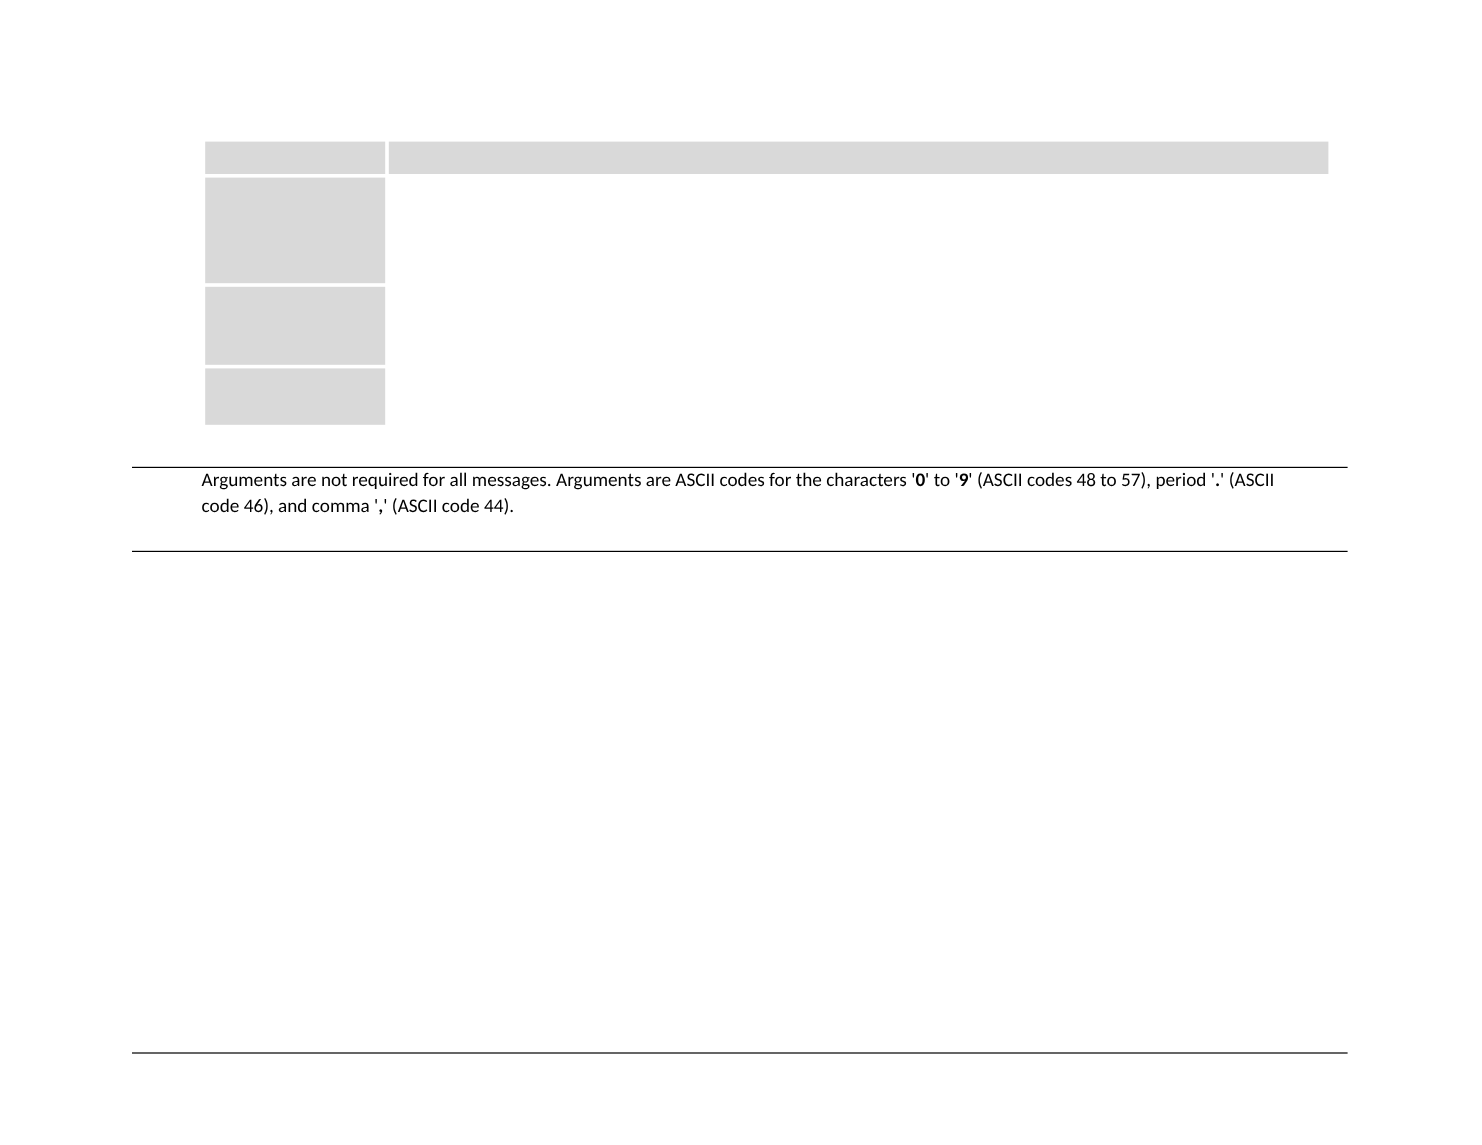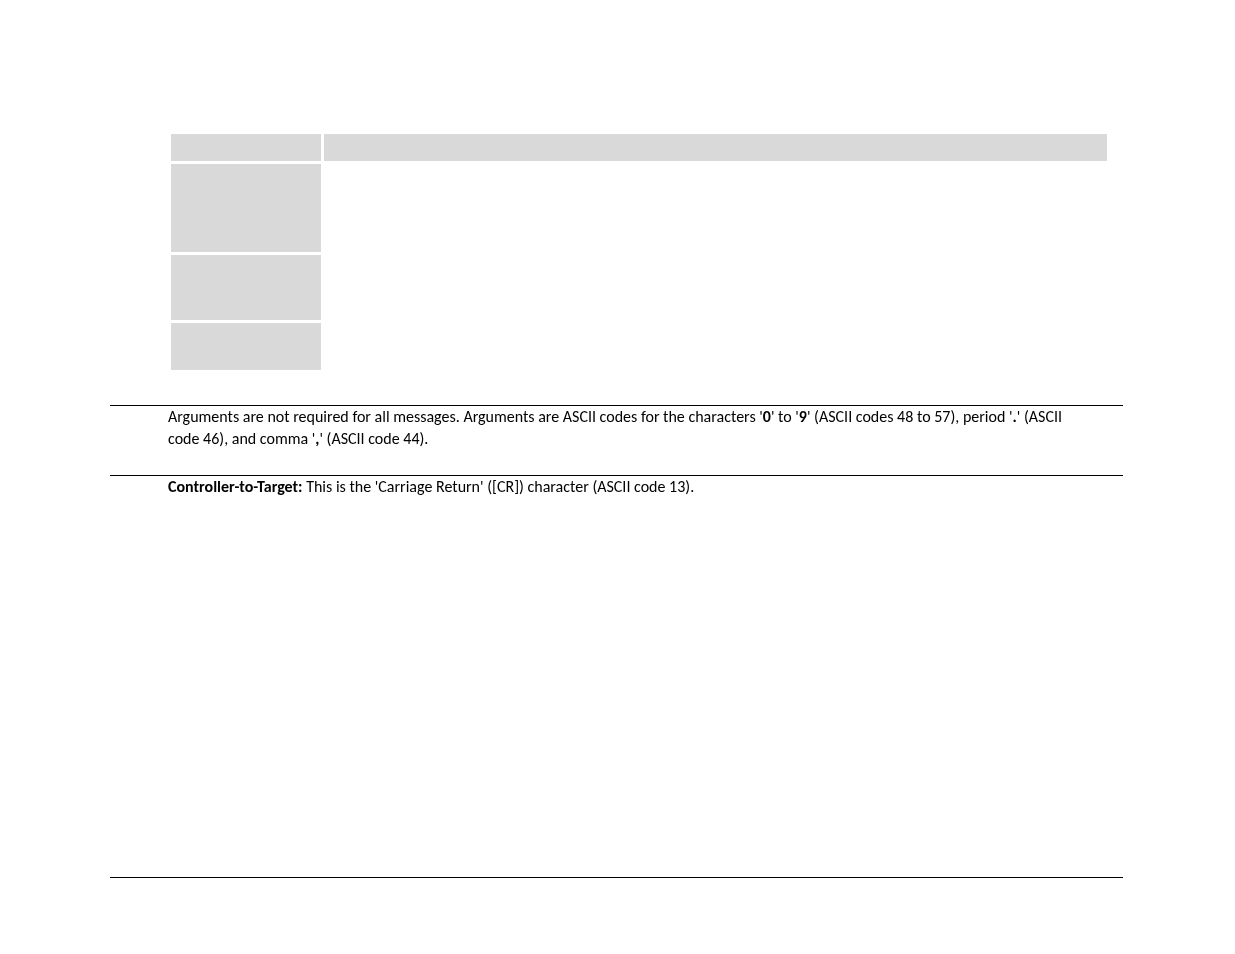--- a/index.html
+++ b/index.html
@@ -13,21 +13,21 @@
   .page {
     width: 1235px;
     height: 954px;
     position: relative;
     padding: 0;
   }
   .content {
     position: absolute;
     left: 110px;
     right: 112px;
-    top: 16px;
+    top: 0;
   }
   .table-wrap {
     margin-left: 58px;
     margin-right: 13px;
     margin-top: 115px;
   }
   table.protocol {
     border-collapse: separate;
     border-spacing: 3px;
     width: 100%;
@@ -111,21 +111,18 @@
 
     <div class="section">
       <p class="body args">
         <span>Arguments are not required for all messages. Arguments are ASCII codes for the characters '</span><span class="b">0</span><span>' to '</span><span class="b">9</span><span>' (ASCII codes 48 to 57), period '</span><span class="b">.</span><span>' (ASCII code 46), and comma '</span><span class="b">,</span><span>' (ASCII code 44).</span>
       </p>
     </div>
 
     <hr class="hr second">
 
     <div class="section">
-      <p class="body ctrl">
-        <span class="b">Controller-to-Target:</span><span> This is the 'Carriage Return' ([CR]) character (ASCII code 13).</span>
-      </p>
     </div>
 
   </div>
 
   <hr class="hr footer-rule">
 </div>
 
 </body></html>

